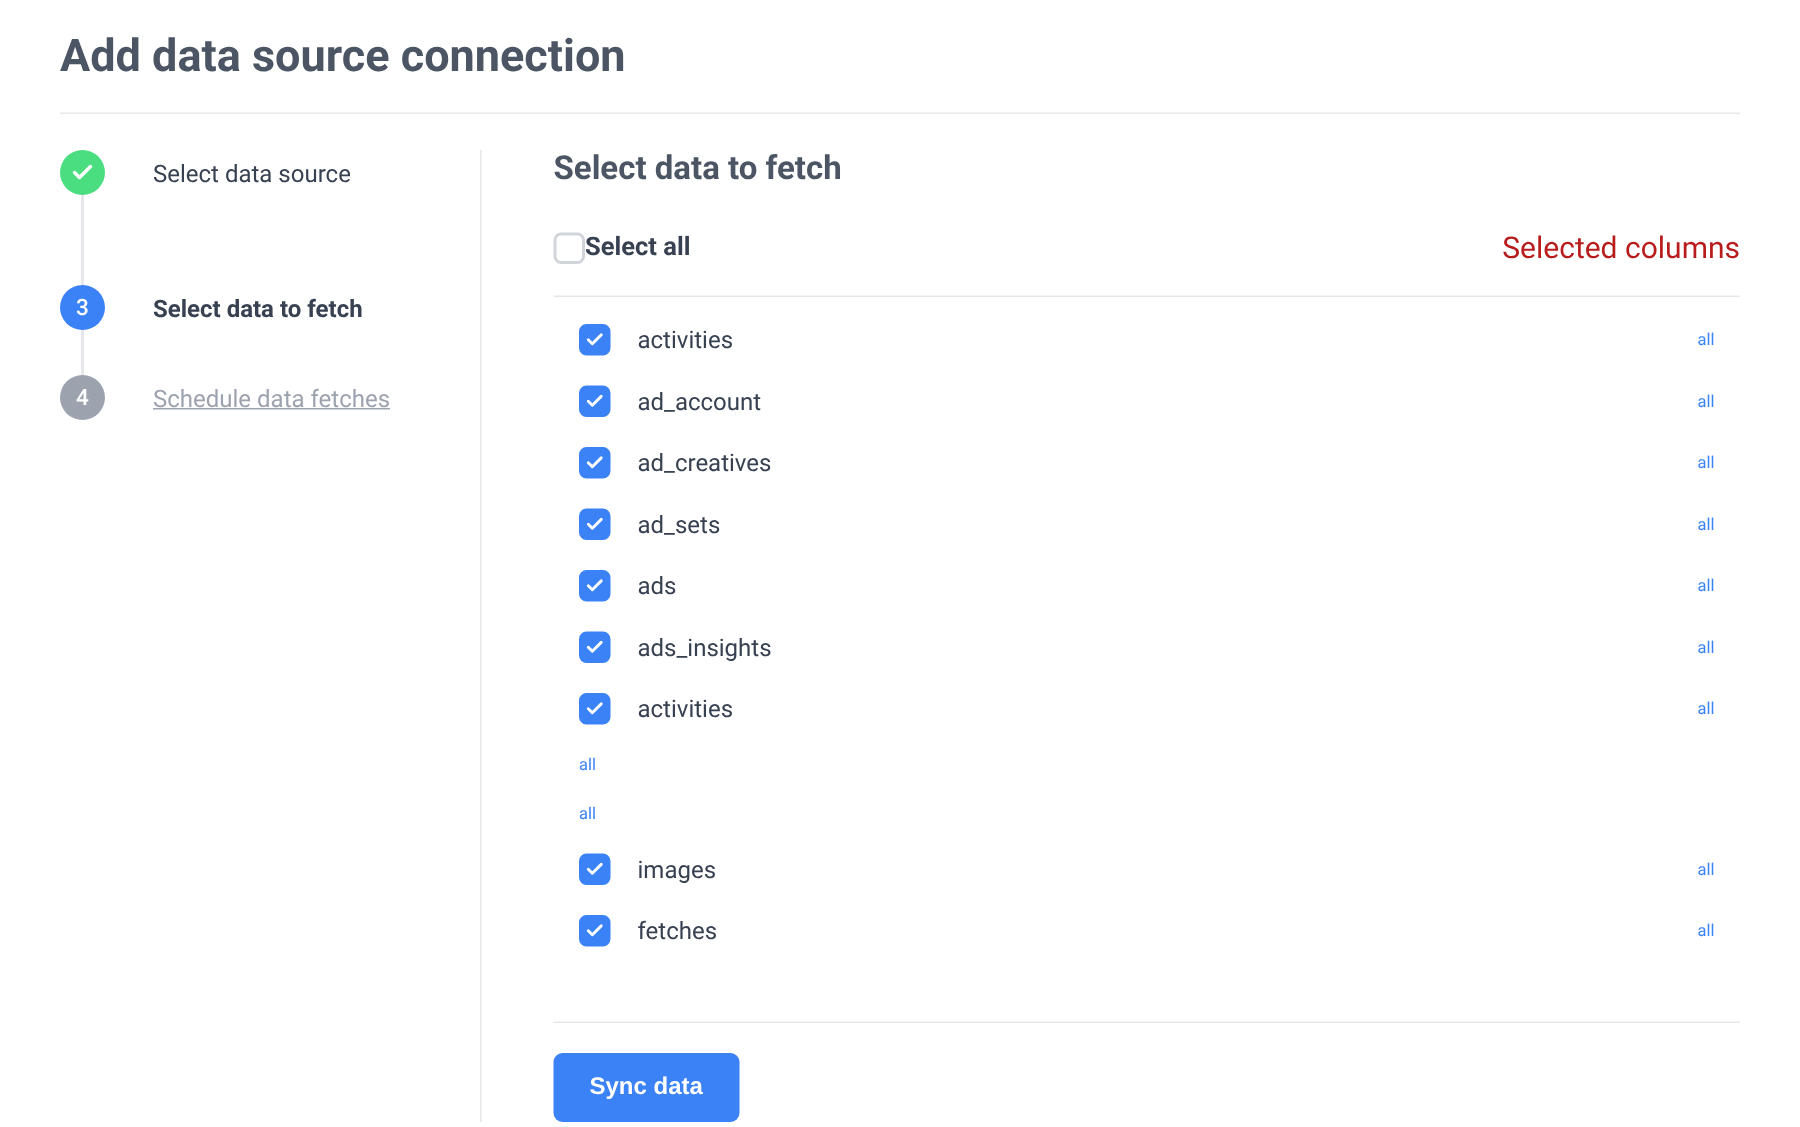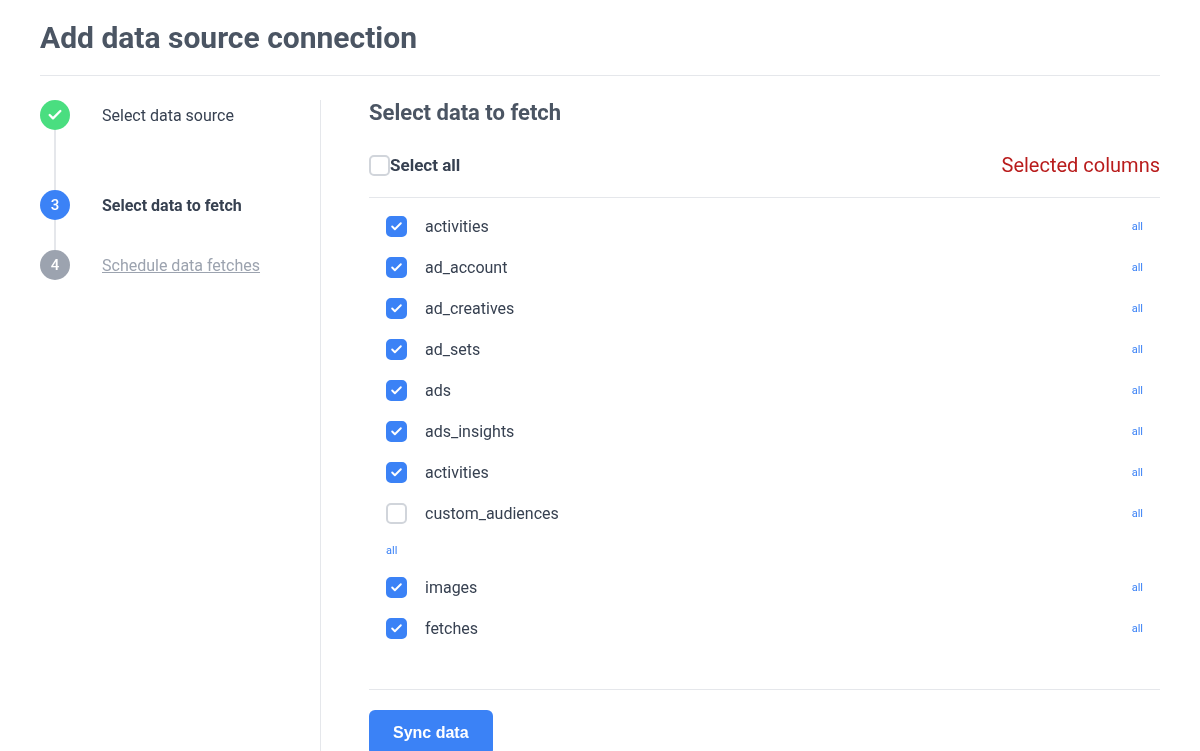--- a/index.html
+++ b/index.html
@@ -284,24 +284,20 @@
             <div class="checkbox checked">
               <svg class="checkbox-check" viewBox="0 0 24 24" fill="none" stroke="#fff" stroke-width="3.5" stroke-linecap="round" stroke-linejoin="round">
                 <polyline points="20 6 9 17 4 12"></polyline>
               </svg>
             </div>
             <span class="data-row-label">activities</span>
           </div>
           <a class="all-link">all</a>
         </div>
         <div class="data-row">
-          <div class="data-row-left">
-            <div class="checkbox"></div>
-            <span class="data-row-label">custom_audiences</span>
-          </div>
           <a class="all-link">all</a>
         </div>
         <div class="data-row">
           <a class="all-link">all</a>
         </div>
         <div class="data-row">
           <div class="data-row-left">
             <div class="checkbox checked">
               <svg class="checkbox-check" viewBox="0 0 24 24" fill="none" stroke="#fff" stroke-width="3.5" stroke-linecap="round" stroke-linejoin="round">
                 <polyline points="20 6 9 17 4 12"></polyline>

